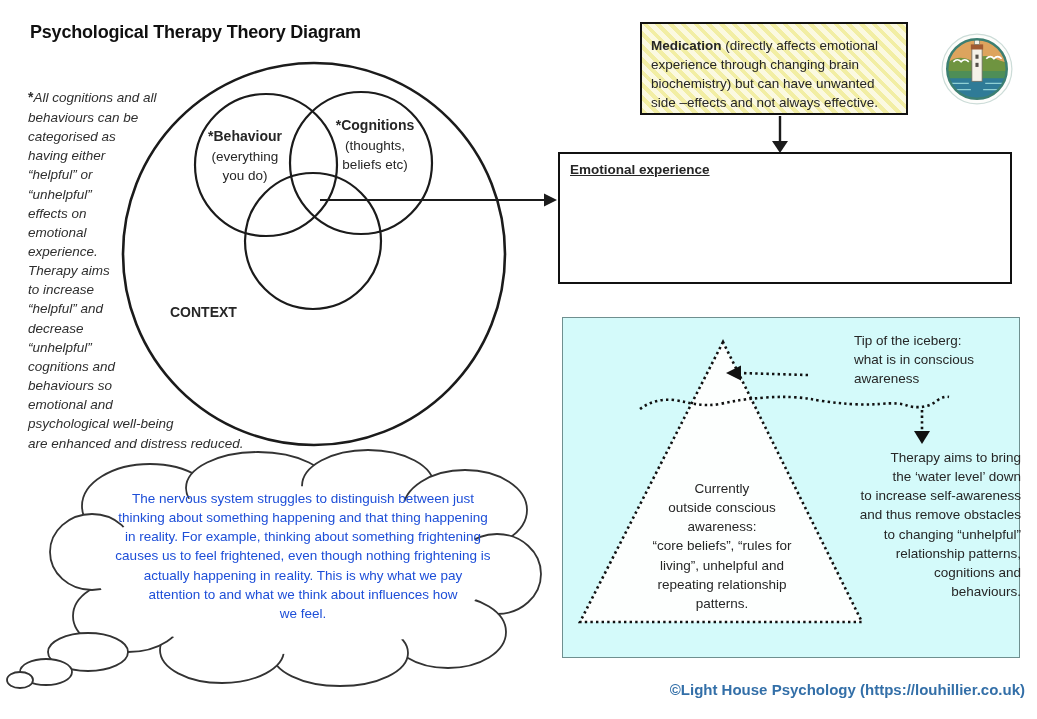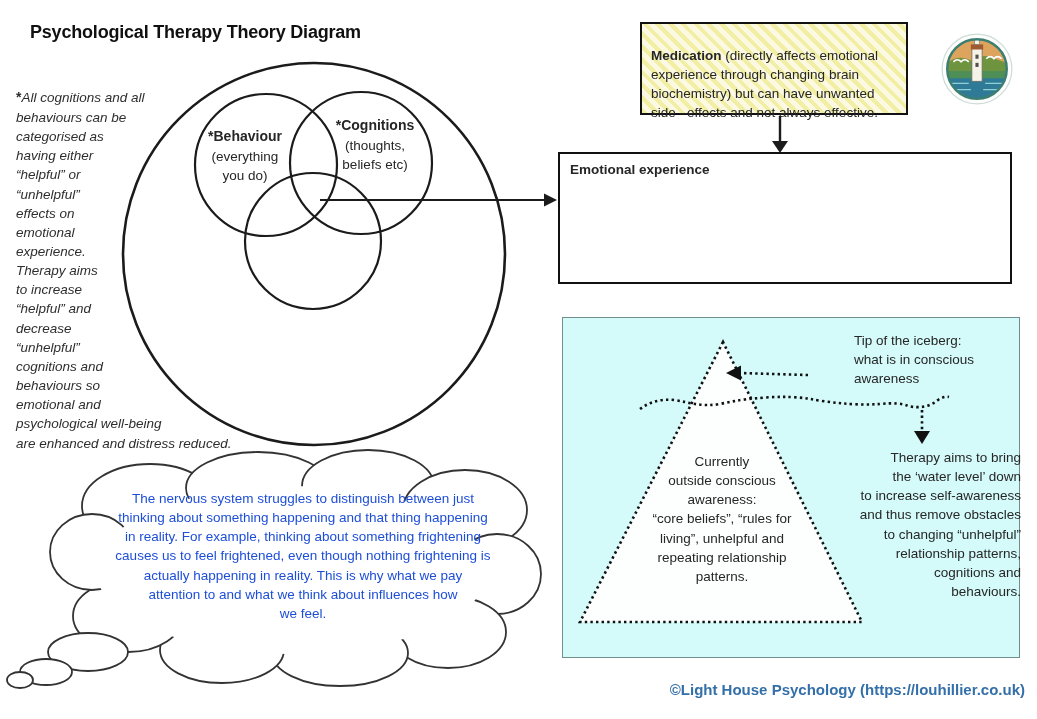--- a/index.html
+++ b/index.html
@@ -5,38 +5,38 @@
   html,body{margin:0;padding:0;background:#ffffff;}
   .canvas{position:relative;width:1037px;height:719px;background:#fff;
           font-family:"Liberation Sans",sans-serif;color:#262626;overflow:hidden;
           font-size:13.5px;line-height:1.42;border-radius:22px;}
   .abs{position:absolute;}
   .pre{white-space:pre-line;}
   .b{font-weight:bold;}
   .it{font-style:italic;}
   .ctr{text-align:center;}
   .title{left:30px;top:20px;font-size:18px;font-weight:bold;color:#101010;letter-spacing:-0.2px;margin:0;}
-  .note{left:16px;top:88px;width:230px;font-size:13.5px;line-height:1.42;color:#2e2e2e;}
+  .note{left:28px;top:88px;width:230px;font-size:13.5px;line-height:1.42;color:#2e2e2e;}
   .note .star{font-style:normal;font-weight:bold;font-size:14px;}
   .lines{left:0;top:0;pointer-events:none;}
   
   .med-box{left:640px;top:22px;width:268px;height:93px;border:2.5px solid #111;
            background:repeating-linear-gradient(45deg,#f2eea4 0 4px,#fbf9e1 4px 9px);
-           box-sizing:border-box;padding:22px 9px;}
+           box-sizing:border-box;padding:12px 9px;}
   .med-box p{margin:0;}
   .emo-box{left:558px;top:152px;width:454px;height:132px;border:2.5px solid #111;background:#fff;
-           box-sizing:border-box;padding:6px 10px;}
+           box-sizing:border-box;padding:6px 10px;text-decoration:underline;}
   .ice-box{left:562px;top:317px;width:458px;height:341px;background:#d4fafa;border:1px solid #6f8f8f;box-sizing:border-box;}
   
   .venn-label{text-align:center;}
   .venn-label .hd{font-weight:bold;font-size:14px;}
   .ctx-hd{font-weight:bold;font-size:14px;padding-left:22px;}
   
   .tip-text{left:812px;top:331px;width:200px;margin-left:42px;}
-  .tri-text{left:622px;top:452px;width:200px;text-align:center;}
+  .tri-text{left:622px;top:479px;width:200px;text-align:center;}
   .ther-text{left:833px;top:448px;width:188px;text-align:right;}
   .cloud-text{left:88px;top:489px;width:430px;text-align:center;color:#1d4ed8;}
   .footer{right:12px;top:679px;font-size:15px;font-weight:bold;color:#336fa8;}
   .footer span{color:#336fa8;}
   .logo{left:938px;top:30px;}
 </style>
 </head>
 <body>
 
 <div class="canvas">
@@ -102,20 +102,21 @@
     <div class="hd">*Cognitions</div>
     <div class="pre">(thoughts,
 beliefs etc)</div>
   </div>
   <div class="abs venn-label" style="left:185px;top:127px;width:120px;">
     <div class="hd">*Behaviour</div>
     <div class="pre">(everything
 you do)</div>
   </div>
   <div class="abs" style="left:148px;top:303px;width:335px;">
+    <div class="ctx-hd">CONTEXT</div>
   </div>
 
   <div class="abs pre tip-text">Tip of the iceberg:
 what is in conscious
 awareness</div>
   <div class="abs pre tri-text">Currently
 outside conscious
 awareness:
 “core beliefs”,  “rules for
 living”, unhelpful and

